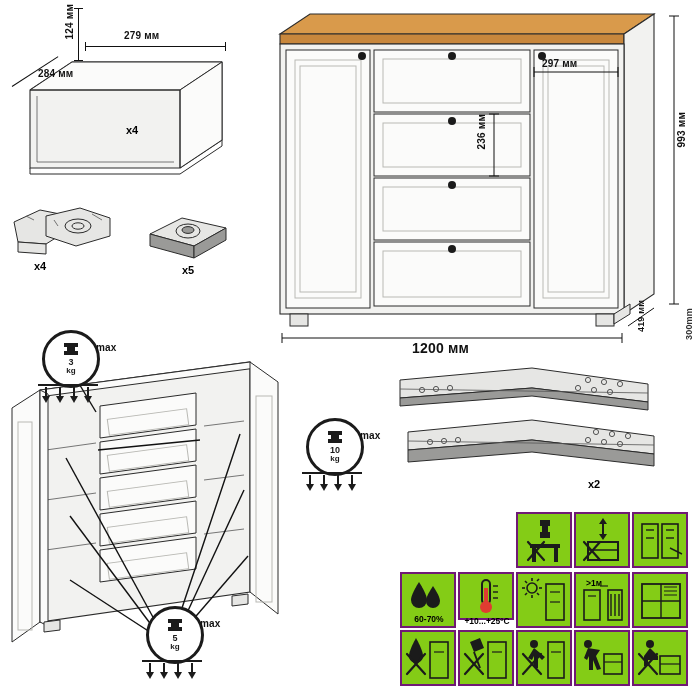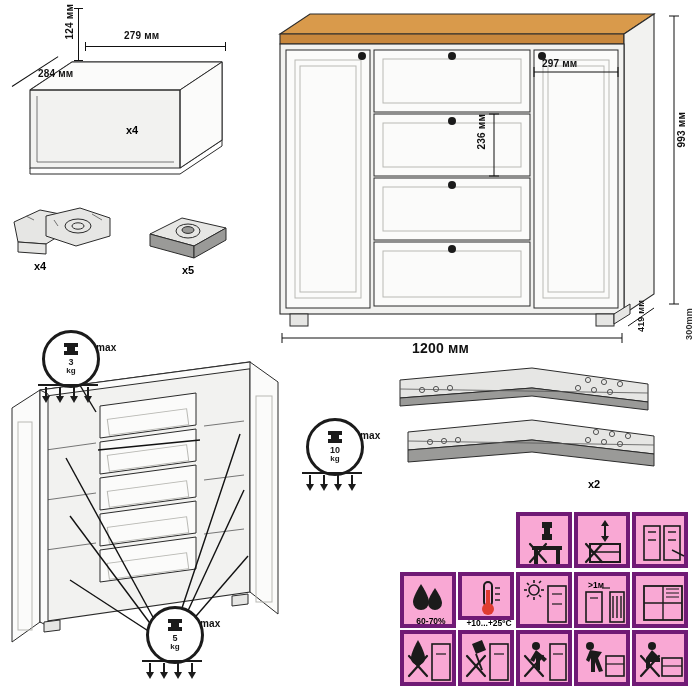--- a/index.html
+++ b/index.html
@@ -34,21 +34,21 @@
 
   
   .badge{
     border:3px solid #1b1b1b;border-radius:50%;
     background:#fff;display:flex;align-items:center;justify-content:center;
   }
   .badge-inner{text-align:center;line-height:1;}
 
   
   .picto{
-    border:4px solid #701a75;background:#f9a8d4;
+    border:2px solid #701a75;background:#84cc16;
     position:absolute;box-sizing:border-box;
   }
   .picto-txt{font-size:8.5px;font-weight:bold;text-anchor:middle;}
   .x-mark{stroke:#1b1b1b;stroke-width:2.2;stroke-linecap:round;}
   .qty{font-size:11px;font-weight:bold;}
 </style>
 </head>
 <body>
 
 <div class="abs" style="left:0;top:0;width:270px;height:190px;">

